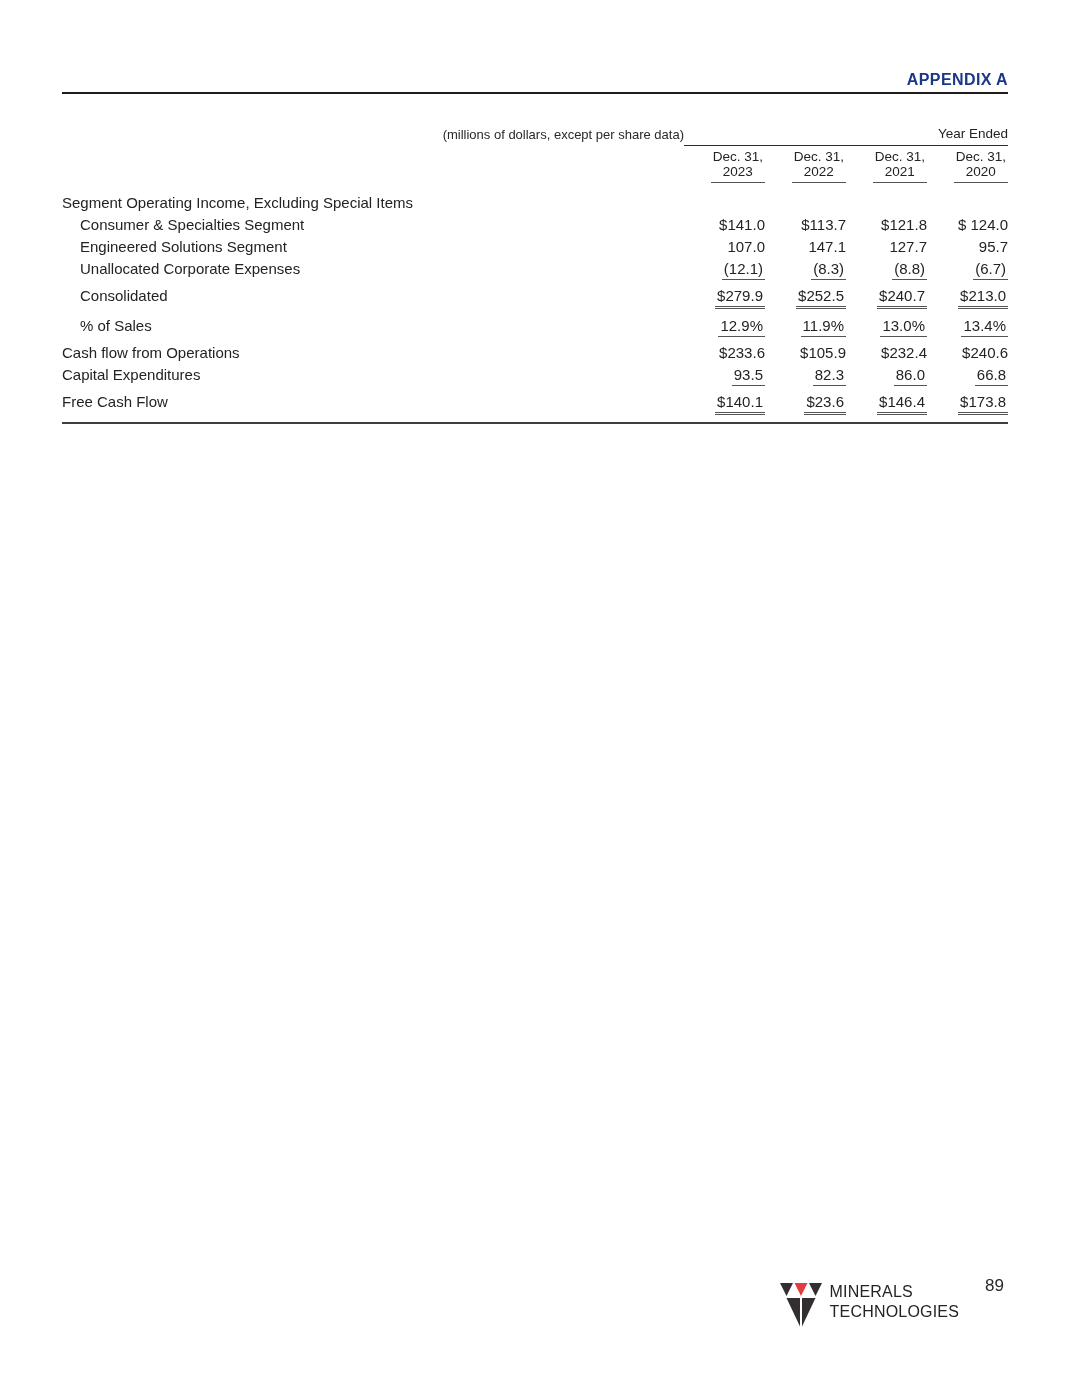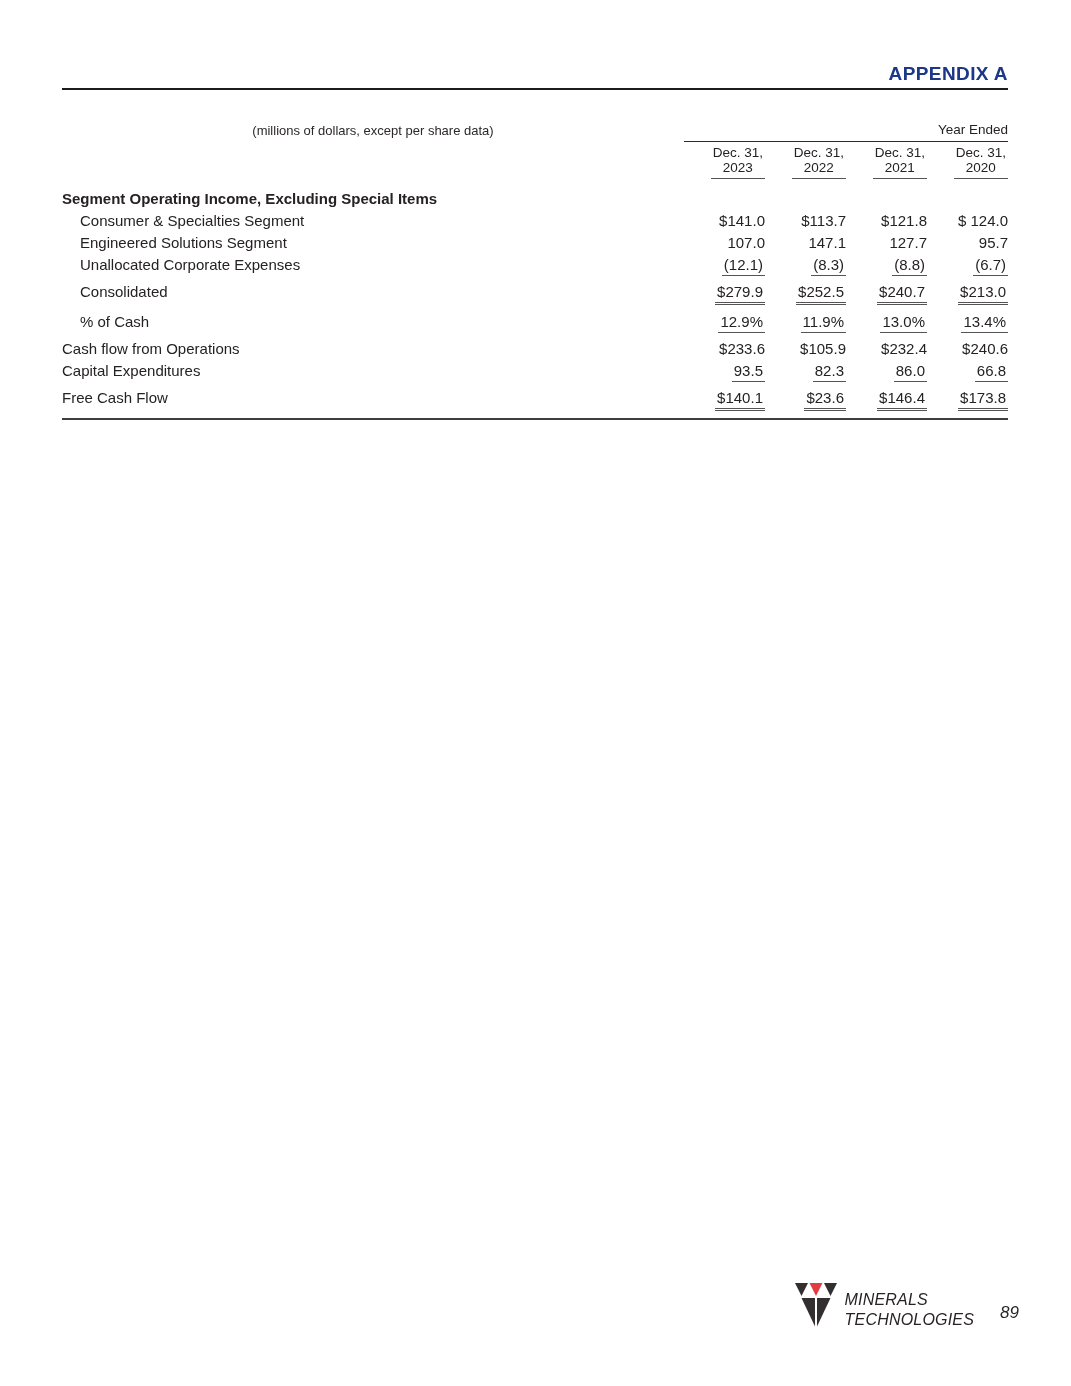--- a/index.html
+++ b/index.html
@@ -14,33 +14,33 @@
   html,body{margin:0;padding:0;}
   body{
     width:1071px;height:1386px;background:#ffffff;position:relative;
     font-family:"Liberation Sans", sans-serif;color:var(--text);
     -webkit-font-smoothing:antialiased;
   }
   .content{position:absolute;left:62px;right:63px;top:0;}
 
   
   .appendix{
-    padding-top:63px;text-align:right;font-size:19px;font-weight:bold;
-    letter-spacing:.4px;color:var(--appendix-blue);
+    padding-top:63px;text-align:right;font-size:16px;font-weight:bold;
+    letter-spacing:.4px;color:var(--appendix-blue);margin-top:8px;
   }
   .top-rule{border-bottom:2px solid var(--rule-dark);margin-top:3px;}
 
   
   table.fin{width:100%;border-collapse:collapse;margin-top:32px;table-layout:fixed;}
   col.c-label{width:auto;}
   col.c-val{width:81px;}
   td,th{padding:0;margin:0;}
 
   thead td, thead th{vertical-align:bottom;font-weight:normal;}
-  .caption{font-size:13px;text-align:center;padding-bottom:4px;color:#2c2829;}
+  .caption{font-size:13px;text-align:right;padding-bottom:4px;color:#2c2829;}
   .year-ended{
     text-align:right;font-size:13.5px;padding-bottom:4px;
     border-bottom:1.5px solid #2b2b2b;
   }
   .col-head{text-align:right;padding-top:3px;}
   .col-head-inner{
     display:inline-block;text-align:center;font-size:13.5px;line-height:15px;
     border-bottom:1px solid var(--underline-gray);padding:0 2px 3px 2px;
   }
   .col-head-inner .l1,.col-head-inner .l2{display:block;}
@@ -49,30 +49,30 @@
   td.label{text-align:left;white-space:nowrap;}
   td.label.indent{padding-left:18px;}
   td.val{text-align:right;white-space:nowrap;}
   td.val span{display:inline-block;line-height:17px;}
   .u1{border-bottom:1px solid var(--underline-gray);padding:0 2px 2px 2px;}
   .u2{border-bottom:1px solid var(--underline-gray);padding:0 2px 2px 2px;position:relative;}
   .u2::after{
     content:"";position:absolute;left:0;right:0;bottom:-3px;
     border-bottom:1px solid var(--underline-gray);
   }
-  tr.first td{padding-top:9px;font-weight:bold;}
+  tr.first td{padding-top:9px;}
   tr.sp5 td{padding-top:5px;}
   tr.sp8 td{padding-top:8px;}
 
   .bottom-rule{border-bottom:2px solid #3f3f3f;margin-top:9px;}
 
   
   .footer{
-    position:absolute;top:1282px;right:52px;
-    display:flex;align-items:flex-end;font-style:italic;
+    position:absolute;top:1282px;right:67px;
+    display:flex;align-items:flex-start;
   }
   .logo-mark{flex:0 0 auto;line-height:0;}
   .logo-text{
     margin-left:7px;font-size:16px;line-height:19.5px;letter-spacing:.2px;
     color:#272324;white-space:nowrap;
   }
   .logo-text span{display:block;}
   .page-num{
     margin-left:26px;font-size:17px;color:#2a2627;transform:translateY(-6px);
   }
@@ -158,21 +158,21 @@
         <td class="val"><span class="u1">(6.7)</span></td>
       </tr>
       <tr class="sp5">
         <td class="label indent">Consolidated</td>
         <td class="val"><span class="u2">$279.9</span></td>
         <td class="val"><span class="u2">$252.5</span></td>
         <td class="val"><span class="u2">$240.7</span></td>
         <td class="val"><span class="u2">$213.0</span></td>
       </tr>
       <tr class="sp8">
-        <td class="label indent">% of Cash</td>
+        <td class="label indent">% of Sales</td>
         <td class="val"><span class="u1">12.9%</span></td>
         <td class="val"><span class="u1">11.9%</span></td>
         <td class="val"><span class="u1">13.0%</span></td>
         <td class="val"><span class="u1">13.4%</span></td>
       </tr>
       <tr class="sp5">
         <td class="label">Cash flow from Operations</td>
         <td class="val"><span>$233.6</span></td>
         <td class="val"><span>$105.9</span></td>
         <td class="val"><span>$232.4</span></td>

